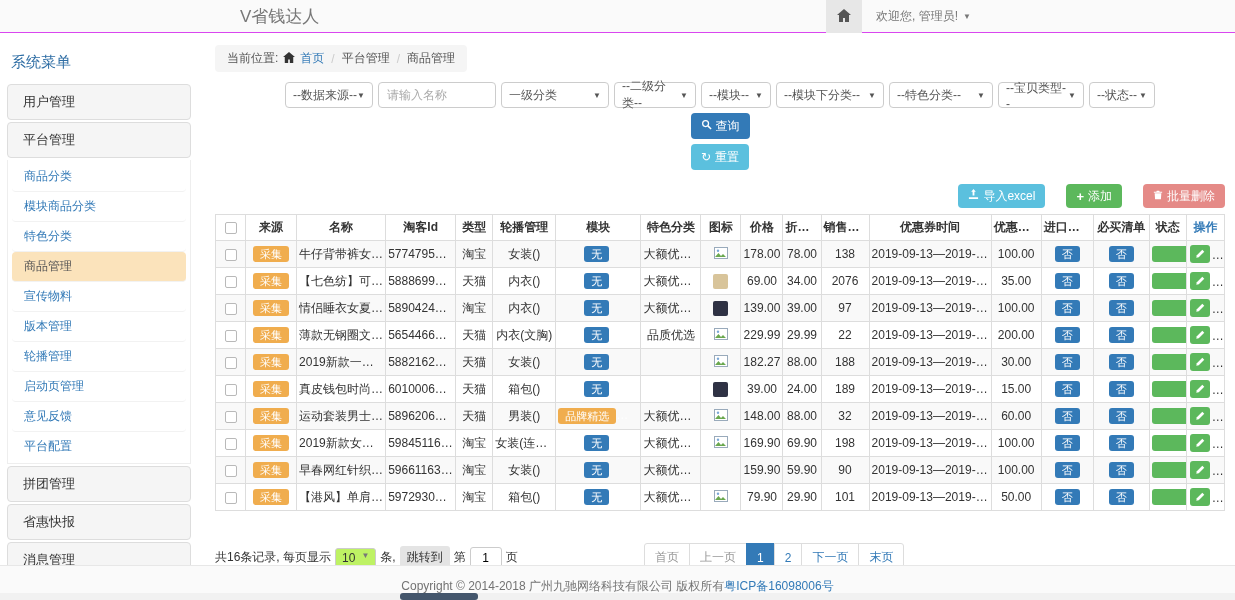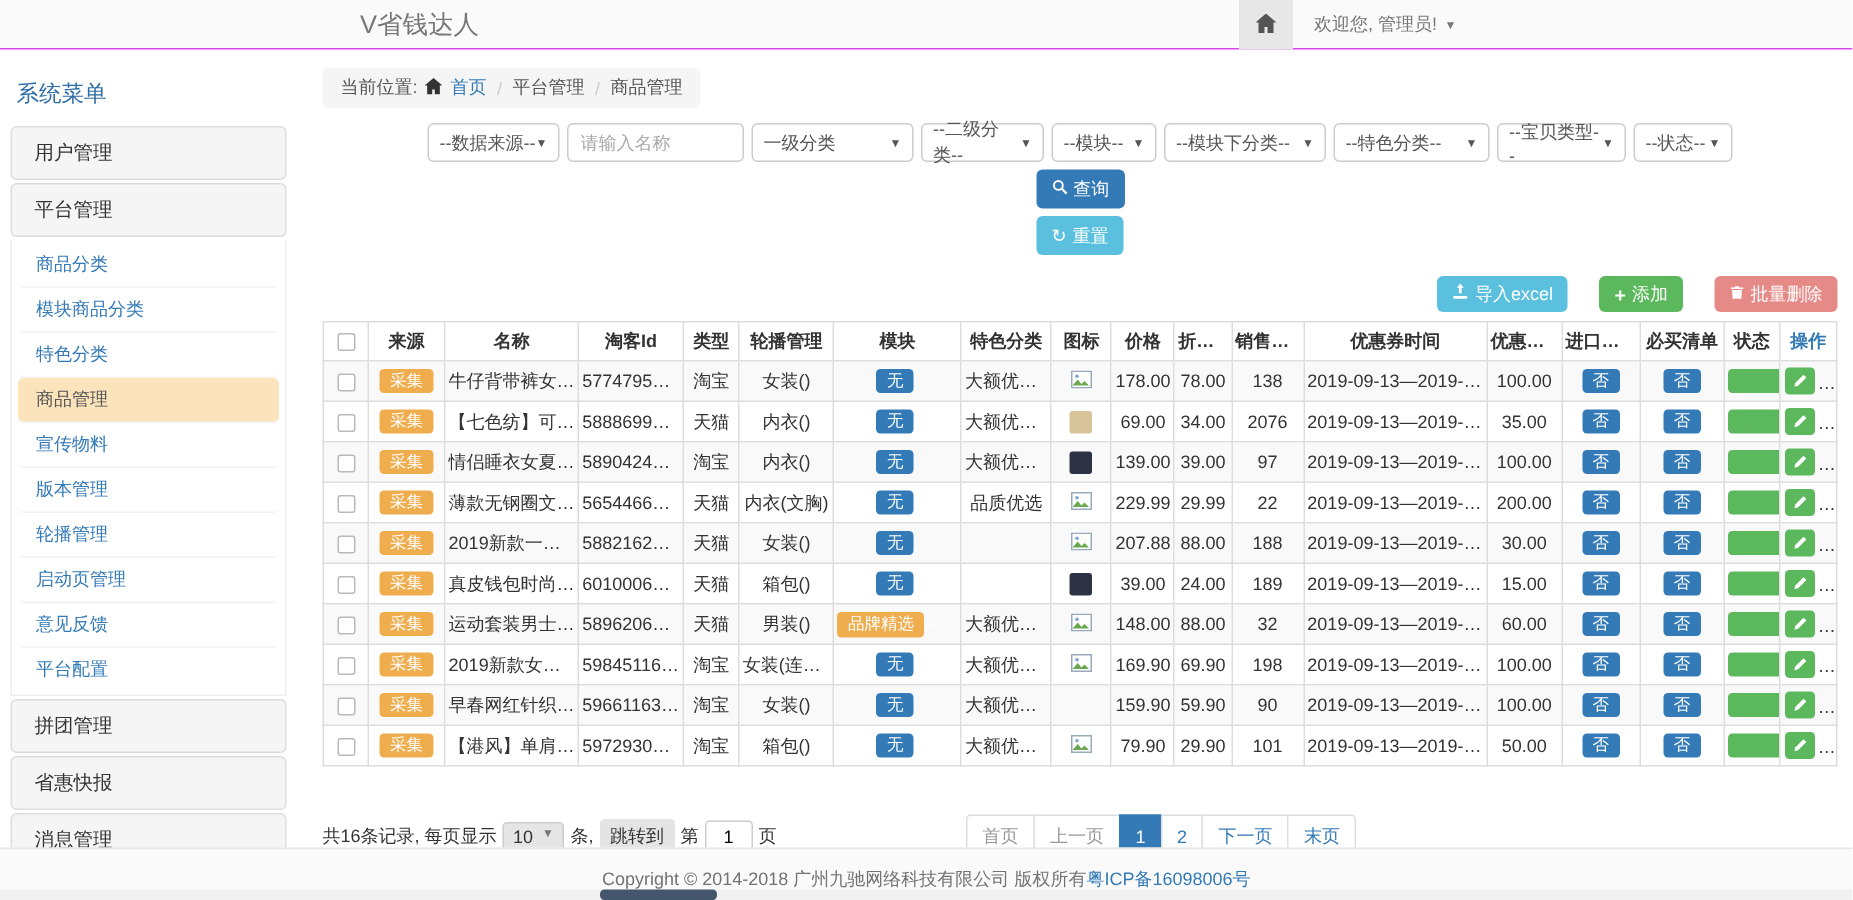--- a/index.html
+++ b/index.html
@@ -74,21 +74,21 @@
   .opbtn { display:inline-flex; align-items:center; justify-content:center; width:20px; height:18px;
            border:none; border-radius:3px; cursor:pointer; padding:0; margin:0 1px; }
   .op-edit { background:var(--green,#5cb85c); }
   .op-del  { background:var(--red,#d9534f); }
   .mod-extra { color:#333; margin-left:3px; }
 
   
   .pagerow { position:relative; margin-top:32px; height:26px; }
   .pageinfo { position:absolute; left:0; top:3px; display:flex; align-items:center; gap:4px; color:#333; }
   .psel { display:inline-flex; align-items:flex-start; gap:6px; border:1px solid #ccc; border-radius:3px;
-          background:#e5e5e5; padding:2px 6px; cursor:pointer; }
+          background:#bef264; padding:2px 6px; cursor:pointer; }
   .jump { background:#e4e4e4; border-radius:3px; padding:3px 7px; color:#333; cursor:pointer; }
   .pinput { width:32px; height:22px; border:1px solid #ccc; border-radius:3px; text-align:center; font-size:12px; }
   .pager { position:absolute; left:430px; top:0; display:flex; }
   .pagebtn { border:1px solid #ddd; background:#fff; color:#337ab7; font-size:12px; padding:5px 10px;
              margin-left:-1px; cursor:pointer; }
   .pagebtn.muted { color:#999; }
   .pagebtn.active { background:var(--blue,#337ab7); border-color:var(--blue,#337ab7); color:#fff; }
   .pagebtn:first-child { border-radius:3px 0 0 3px; }
   .pagebtn:last-child { border-radius:0 3px 3px 0; }
 
@@ -404,21 +404,21 @@
           <td>588216228899</td>
           <td>天猫</td>
           <td>女装()</td>
           <td><span class="badge badge-blue">无</span><span class="mod-extra"></span></td>
           <td></td>
           <td><svg width="14" height="12" viewBox="0 0 14 12">
               <rect x="0.5" y="0.5" width="13" height="11" fill="#fff" stroke="#9ab"></rect>
               <circle cx="4" cy="3.8" r="1.2" fill="#7ba7d7"></circle>
               <path d="M1 10l3.5-4 2.5 3 2-2 3 3z" fill="#6aa84f"></path>
             </svg></td>
-          <td>207.88</td>
+          <td>182.27</td>
           <td>88.00</td>
           <td>188</td>
           <td>2019-09-13—2019-09-19</td>
           <td>30.00</td>
           <td><span class="badge badge-blue">否</span></td>
           <td><span class="badge badge-blue">否</span></td>
           <td><span class="badge badge-green">上架</span></td>
           <td><button class="opbtn op-edit">
               <svg viewBox="0 0 12 12" width="10" height="10">
                 <path fill="#fff" d="M8.8.9l2.3 2.3-6.6 6.6-3 .7.7-3L8.8.9z"></path>

